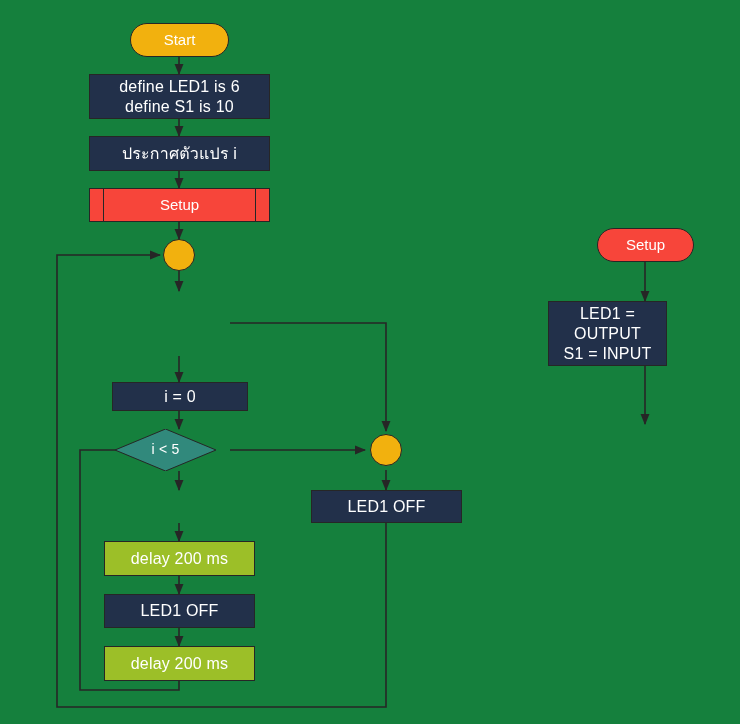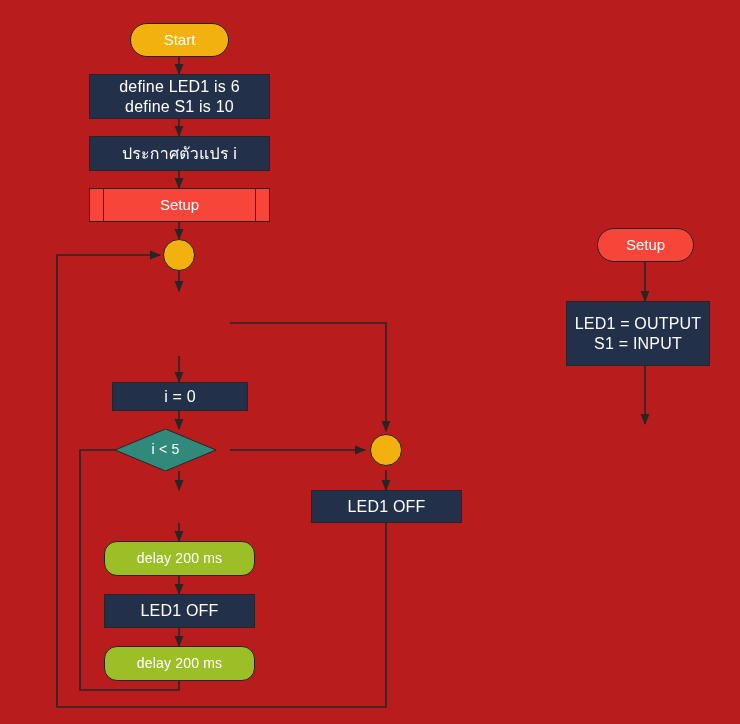--- a/index.html
+++ b/index.html
@@ -8,21 +8,21 @@
     padding: 0;
     background: #ffffff;
   }
   body {
     font-family: "Liberation Sans", "DejaVu Sans", sans-serif;
   }
   #canvas {
     position: relative;
     width: 740px;
     height: 724px;
-    background: #b91c1c;
+    background: #15803d;
     overflow: hidden;
   }
   #edges {
     position: absolute;
     left: 0;
     top: 0;
     width: 740px;
     height: 724px;
     pointer-events: none;
   }
@@ -38,23 +38,22 @@
     white-space: pre-line;
     border: 1px solid #262626;
   }
   .node-process {
     background: #22304A;
     font-size: 16px;
     letter-spacing: 0.2px;
   }
   .node-delay {
     background: #9CBF28;
-    font-size: 14px;
+    font-size: 16px;
     letter-spacing: 0.2px;
-    border-radius: 13px;
   }
   .node-terminator {
     border-radius: 999px;
     font-size: 15px;
   }
   .term-start {
     background: #F2B10E;
   }
   .term-red {
     background: #F7453A;
@@ -178,17 +177,17 @@
 
   <svg id="edges-setup" style="position:absolute;left:0;top:0;width:740px;height:724px;pointer-events:none;" viewBox="0 0 740 724" width="740" height="724" xmlns="http://www.w3.org/2000/svg">
     <g fill="none" stroke="#262626" stroke-width="1.6" marker-end="url(#arw)">
       <path d="M645,262 L645,301"></path>
       <path d="M645,366 L645,424"></path>
     </g>
   </svg>
 
   <div class="node node-terminator term-red" style="left:597px; top:228px; width:97px; height:34px;">Setup</div>
 
-  <div class="node node-process" style="left:566px; top:301px; width:144px; height:65px;">LED1 = OUTPUT
+  <div class="node node-process" style="left:548px; top:301px; width:119px; height:65px;">LED1 = OUTPUT
 S1 = INPUT</div>
 
 
 </div>
 
 </body></html>

